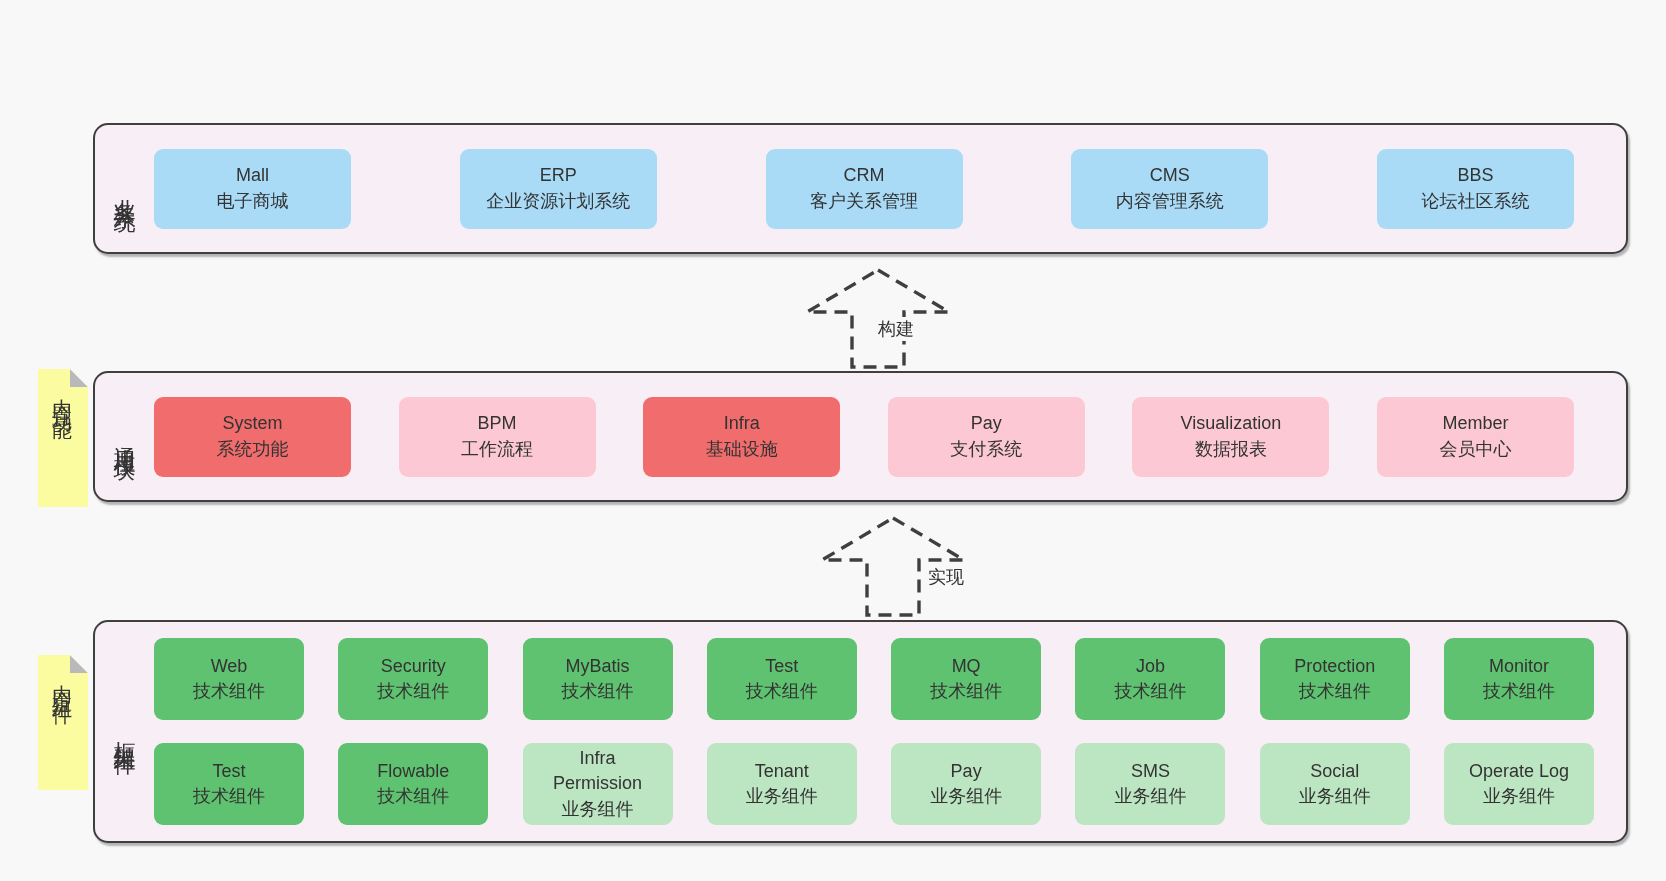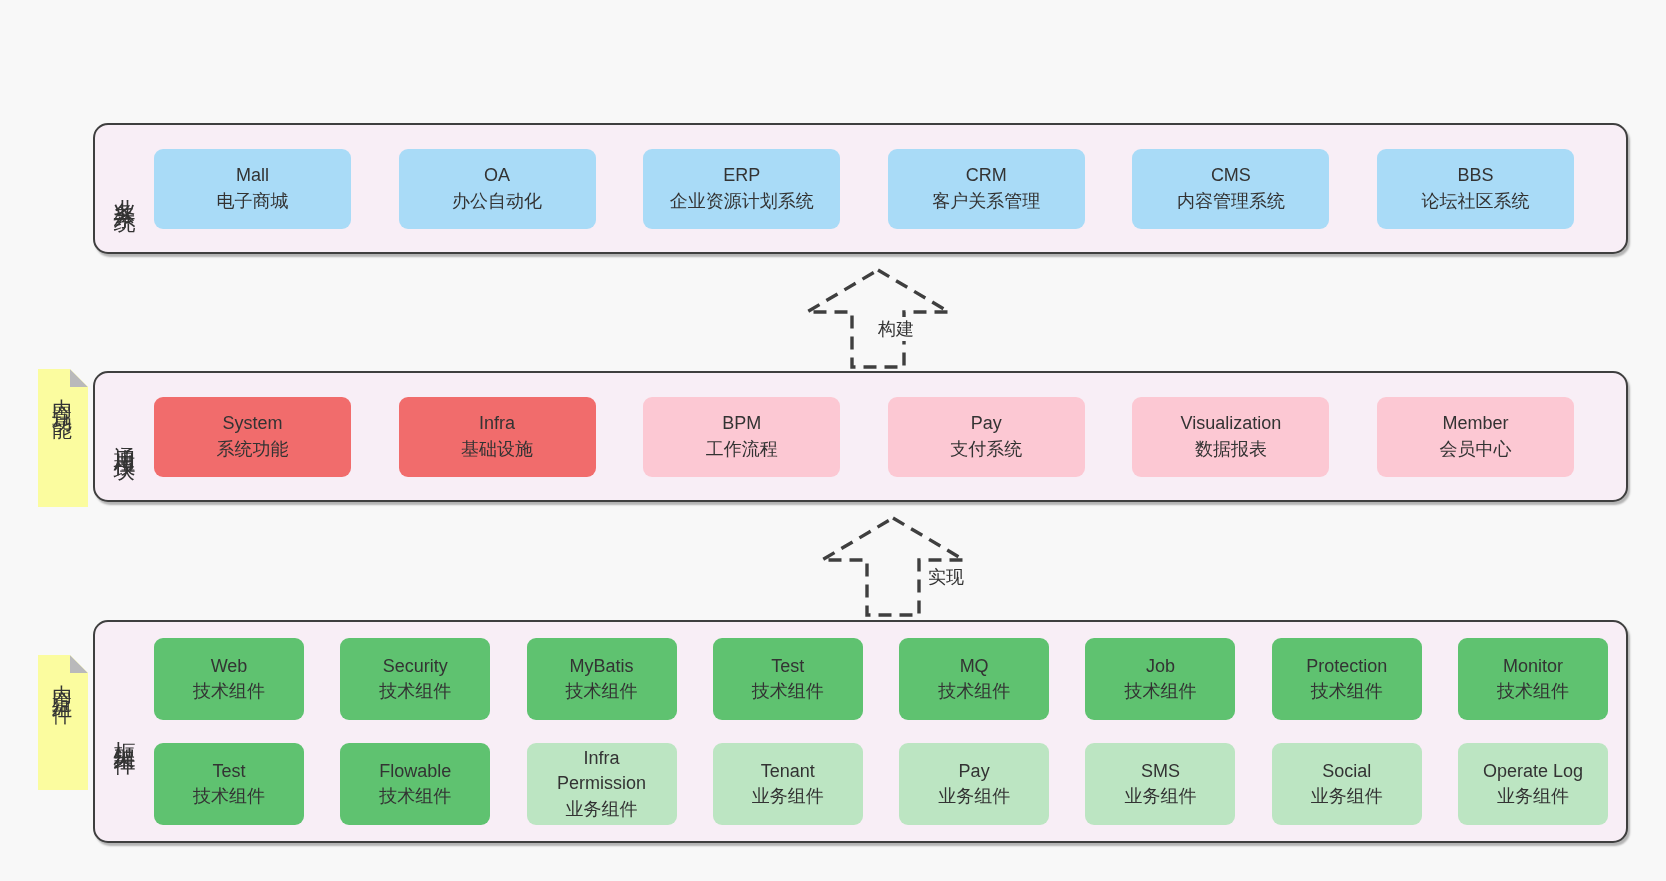--- a/index.html
+++ b/index.html
@@ -25,21 +25,21 @@
   #panel-modules{top:371px;height:131px}
   #panel-components{top:620px;height:223px}
 
   .panel-label{
     flex:0 0 59px;display:flex;align-items:center;justify-content:center;
     writing-mode:vertical-rl;text-orientation:upright;
     font-size:22px;letter-spacing:4px;color:var(--text);
   }
   .rows-wrap{flex:1;display:flex;flex-direction:column;justify-content:center;gap:23px}
   .rows-wrap.cols6{padding-right:52px}
-  .rows-wrap.cols8{padding-right:18px}
+  .rows-wrap.cols8{padding-right:32px}
   .box-row{display:flex;justify-content:space-between}
 
   .box{
     display:flex;flex-direction:column;align-items:center;justify-content:center;
     text-align:center;border-radius:9px;line-height:1.4;font-size:18px;
     padding:2px 12px;color:var(--text);
   }
   .cols6 .box{width:197px;height:80px;padding:2px 8px}
   .cols8 .box{width:150px;height:82px}
   .tone-blue{background:var(--blue)}
@@ -92,24 +92,20 @@
   <section class="panel" id="panel-business">
     <div class="panel-label">业务系统</div>
     <div class="rows-wrap cols6">
       <div class="box-row">
 
           <div class="box tone-blue">
             <div class="box-name">Mall</div>
             <div class="box-desc">电子商城</div>
           </div>
 
-          <div class="box tone-blue">
-            <div class="box-name">OA</div>
-            <div class="box-desc">办公自动化</div>
-          </div>
 
           <div class="box tone-blue">
             <div class="box-name">ERP</div>
             <div class="box-desc">企业资源计划系统</div>
           </div>
 
           <div class="box tone-blue">
             <div class="box-name">CRM</div>
             <div class="box-desc">客户关系管理</div>
           </div>
@@ -141,28 +137,28 @@
   <section class="panel" id="panel-modules">
     <div class="panel-label">通用模块</div>
     <div class="rows-wrap cols6">
       <div class="box-row">
 
           <div class="box tone-red">
             <div class="box-name">System</div>
             <div class="box-desc">系统功能</div>
           </div>
 
+          <div class="box tone-pink">
+            <div class="box-name">BPM</div>
+            <div class="box-desc">工作流程</div>
+          </div>
+
           <div class="box tone-red">
             <div class="box-name">Infra</div>
             <div class="box-desc">基础设施</div>
-          </div>
-
-          <div class="box tone-pink">
-            <div class="box-name">BPM</div>
-            <div class="box-desc">工作流程</div>
           </div>
 
           <div class="box tone-pink">
             <div class="box-name">Pay</div>
             <div class="box-desc">支付系统</div>
           </div>
 
           <div class="box tone-pink">
             <div class="box-name">Visualization</div>
             <div class="box-desc">数据报表</div>

